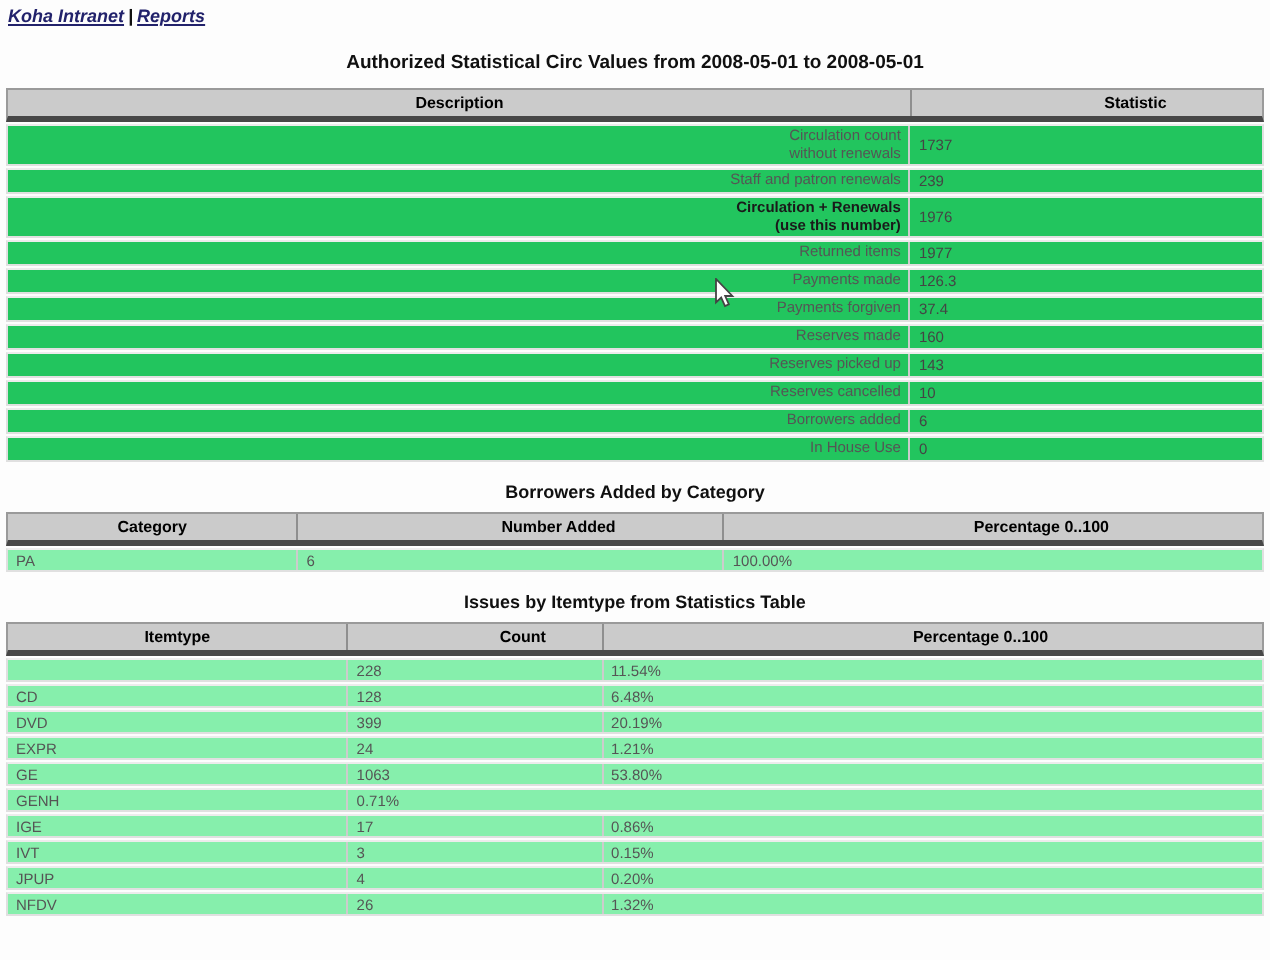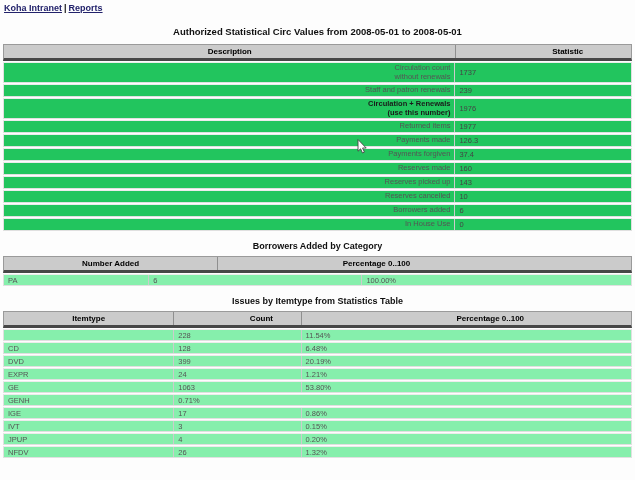--- a/index.html
+++ b/index.html
@@ -5,21 +5,21 @@
   :root{
     --link:#22226b; --header-bg:#cbcbcb; --header-rule:#474747;
     --row-border:#e0e0e0; --muted-text:#555555;
   }
   *{box-sizing:border-box;}
   html,body{margin:0;padding:0;}
   body{
     width:635px;height:480px;overflow:hidden;background:#fdfdfd;
     font-family:"Liberation Sans", sans-serif;position:relative;color:#222;
   }
-  .topnav{padding:3px 0 0 4px;font-size:9px;font-weight:bold;height:15px;}
+  .topnav{padding:3px 0 0 4px;font-size:9px;font-weight:bold;height:15px;font-style:italic;}
   .topnav a{color:var(--link);text-decoration:underline;cursor:pointer;}
   .topnav .sep{color:#111;padding:0 2px;}
   h1.title{font-size:9.5px;font-weight:bold;text-align:center;margin:11px 0 7px 0;color:#101010;}
   h2.title{font-size:9px;font-weight:bold;text-align:center;margin:10px 0 5px 0;color:#101010;}
   .tbl{margin:0 3px;}
   .thead{display:flex;background:var(--header-bg);border:1px solid #9a9a9a;border-bottom:3px solid var(--header-rule);}
   .th{font-size:8px;font-weight:bold;text-align:center;padding:2px 0;color:#000;overflow:hidden;white-space:nowrap;}
   .th + .th{border-left:1px solid #8f8f8f;padding-left:48px;}
   
   .crow{display:flex;border:1px solid var(--row-border);border-top-color:#ececec;background:#22c55e;margin-top:1px;}
@@ -99,20 +99,21 @@
       <div class="crow">
         <div class="cdesc">In House Use</div>
         <div class="cstat">0</div>
       </div>
     </div>
 </div>
 
 <h2 class="title">Borrowers Added by Category</h2>
 <div class="tbl t2">
   <div class="thead">
+    <div class="th c0">Category</div>
     <div class="th c1">Number Added</div>
     <div class="th c2">Percentage 0..100</div>
   </div>
   <div id="borrowers-rows">
       <div class="grow">
         <div class="gcell c0">PA</div>
         <div class="gcell c1">6</div>
         <div class="gcell c2">100.00%</div>
       </div>
     </div>

